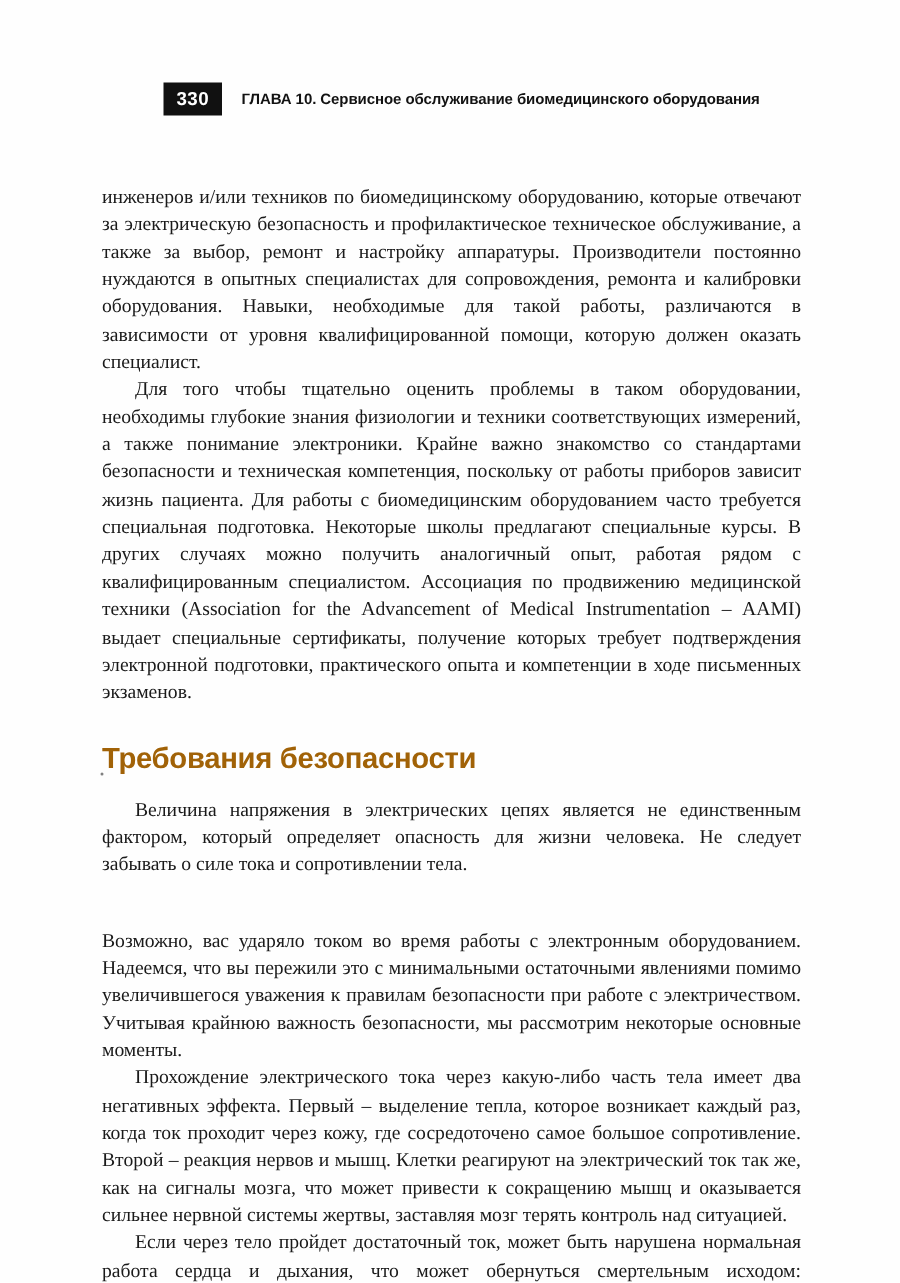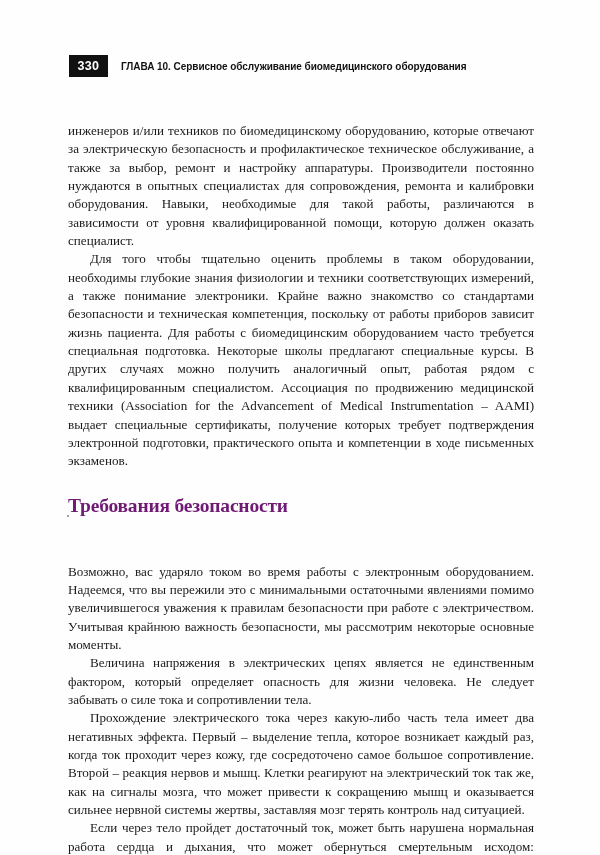--- a/index.html
+++ b/index.html
@@ -41,20 +41,21 @@
     color: #ffffff;
     font-family: "Liberation Sans", "DejaVu Sans", sans-serif;
     font-weight: bold;
     font-size: 12.5px;
     line-height: 1;
     letter-spacing: 0.3px;
     padding: 5px 8px 5px 8px;
     min-width: 23px;
     text-align: center;
     display: inline-block;
+    margin-left: 40px;
   }
 
   .chapter-title {
     font-family: "Liberation Sans", "DejaVu Sans", sans-serif;
     font-weight: bold;
     font-size: 10px;
     line-height: 1.1;
     color: #121212;
     letter-spacing: -0.05px;
     white-space: nowrap;
@@ -78,27 +79,27 @@
     hyphens: none;
     word-spacing: 0px;
   }
 
   p.body-text.no-indent {
     text-indent: 0;
     margin-top: 32px;
   }
 
   h2.section-heading {
-    font-family: Liberation Serif, serif;
+    font-family: Liberation Sans, sans-serif;
     font-weight: bold;
     font-size: 19.5px;
     line-height: 22px;
     margin: 0;
     padding: 0;
-    color: #701a75;
+    color: #a16207;
     letter-spacing: -0.2px;
   }
 
   
   .gap-heading-before { height: 24px; }
   .gap-heading-after  { height: 14px; }
 
   
   .speckle {
     position: absolute;
@@ -124,23 +125,23 @@
     <p class="body-text no-indent">инженеров и/или техников по биомедицинскому оборудованию, которые отвечают за электрическую безопасность и профилактическое техническое обслуживание, а также за выбор, ремонт и настройку аппаратуры. Производители постоянно нуждаются в опытных специалистах для сопровождения, ремонта и калибровки оборудования. Навыки, необходимые для такой работы, различаются в зависимости от уровня квалифицированной помощи, которую должен оказать специалист.</p>
 
     <p class="body-text">Для того чтобы тщательно оценить проблемы в таком оборудовании, необходимы глубокие знания физиологии и техники соответствующих измерений, а также понимание электроники. Крайне важно знакомство со стандартами безопасности и техническая компетенция, поскольку от работы приборов зависит жизнь пациента. Для работы с биомедицинским оборудованием часто требуется специальная подготовка. Некоторые школы предлагают специальные курсы. В других случаях можно получить аналогичный опыт, работая рядом с квалифицированным специалистом. Ассоциация по продвижению медицинской техники (Association for the Advancement of Medical Instrumentation – AAMI) выдает специальные сертификаты, получение которых требует подтверждения электронной подготовки, практического опыта и компетенции в ходе письменных экзаменов.</p>
 
     <div class="gap-heading-before"></div>
 
     <h2 class="section-heading">Требования безопасности</h2>
 
     <div class="gap-heading-after"></div>
 
+    <p class="body-text">Величина напряжения в электрических цепях является не единственным фактором, который определяет опасность для жизни человека. Не следует забывать о силе тока и сопротивлении тела.</p>
+
     <p class="body-text no-indent">Возможно, вас ударяло током во время работы с электронным оборудованием. Надеемся, что вы пережили это с минимальными остаточными явлениями помимо увеличившегося уважения к правилам безопасности при работе с электричеством. Учитывая крайнюю важность безопасности, мы рассмотрим некоторые основные моменты.</p>
-
-    <p class="body-text">Величина напряжения в электрических цепях является не единственным фактором, который определяет опасность для жизни человека. Не следует забывать о силе тока и сопротивлении тела.</p>
 
     <p class="body-text">Прохождение электрического тока через какую-либо часть тела имеет два негативных эффекта. Первый – выделение тепла, которое возникает каждый раз, когда ток проходит через кожу, где сосредоточено самое большое сопротивление. Второй – реакция нервов и мышц. Клетки реагируют на электрический ток так же, как на сигналы мозга, что может привести к сокращению мышц и оказывается сильнее нервной системы жертвы, заставляя мозг терять контроль над ситуацией.</p>
 
     <p class="body-text">Если через тело пройдет достаточный ток, может быть нарушена нормальная работа сердца и дыхания, что может обернуться смертельным исходом: пострадавший задохнется, или сердце перестанет перекачивать кровь. К несчастью, даже если источник тока убран, естественный ритм работы сердечной мышцы не всегда возвращается.</p>
 
     <p class="body-text">Прерывание ритма происходит, когда клетки сердечной мышцы теряют синхронизацию с соседними клетками. Вместо того чтобы работать вместе со</p>
   </div>
 
   <span class="speckle" style="left:67px; top:515px;"></span>
 

